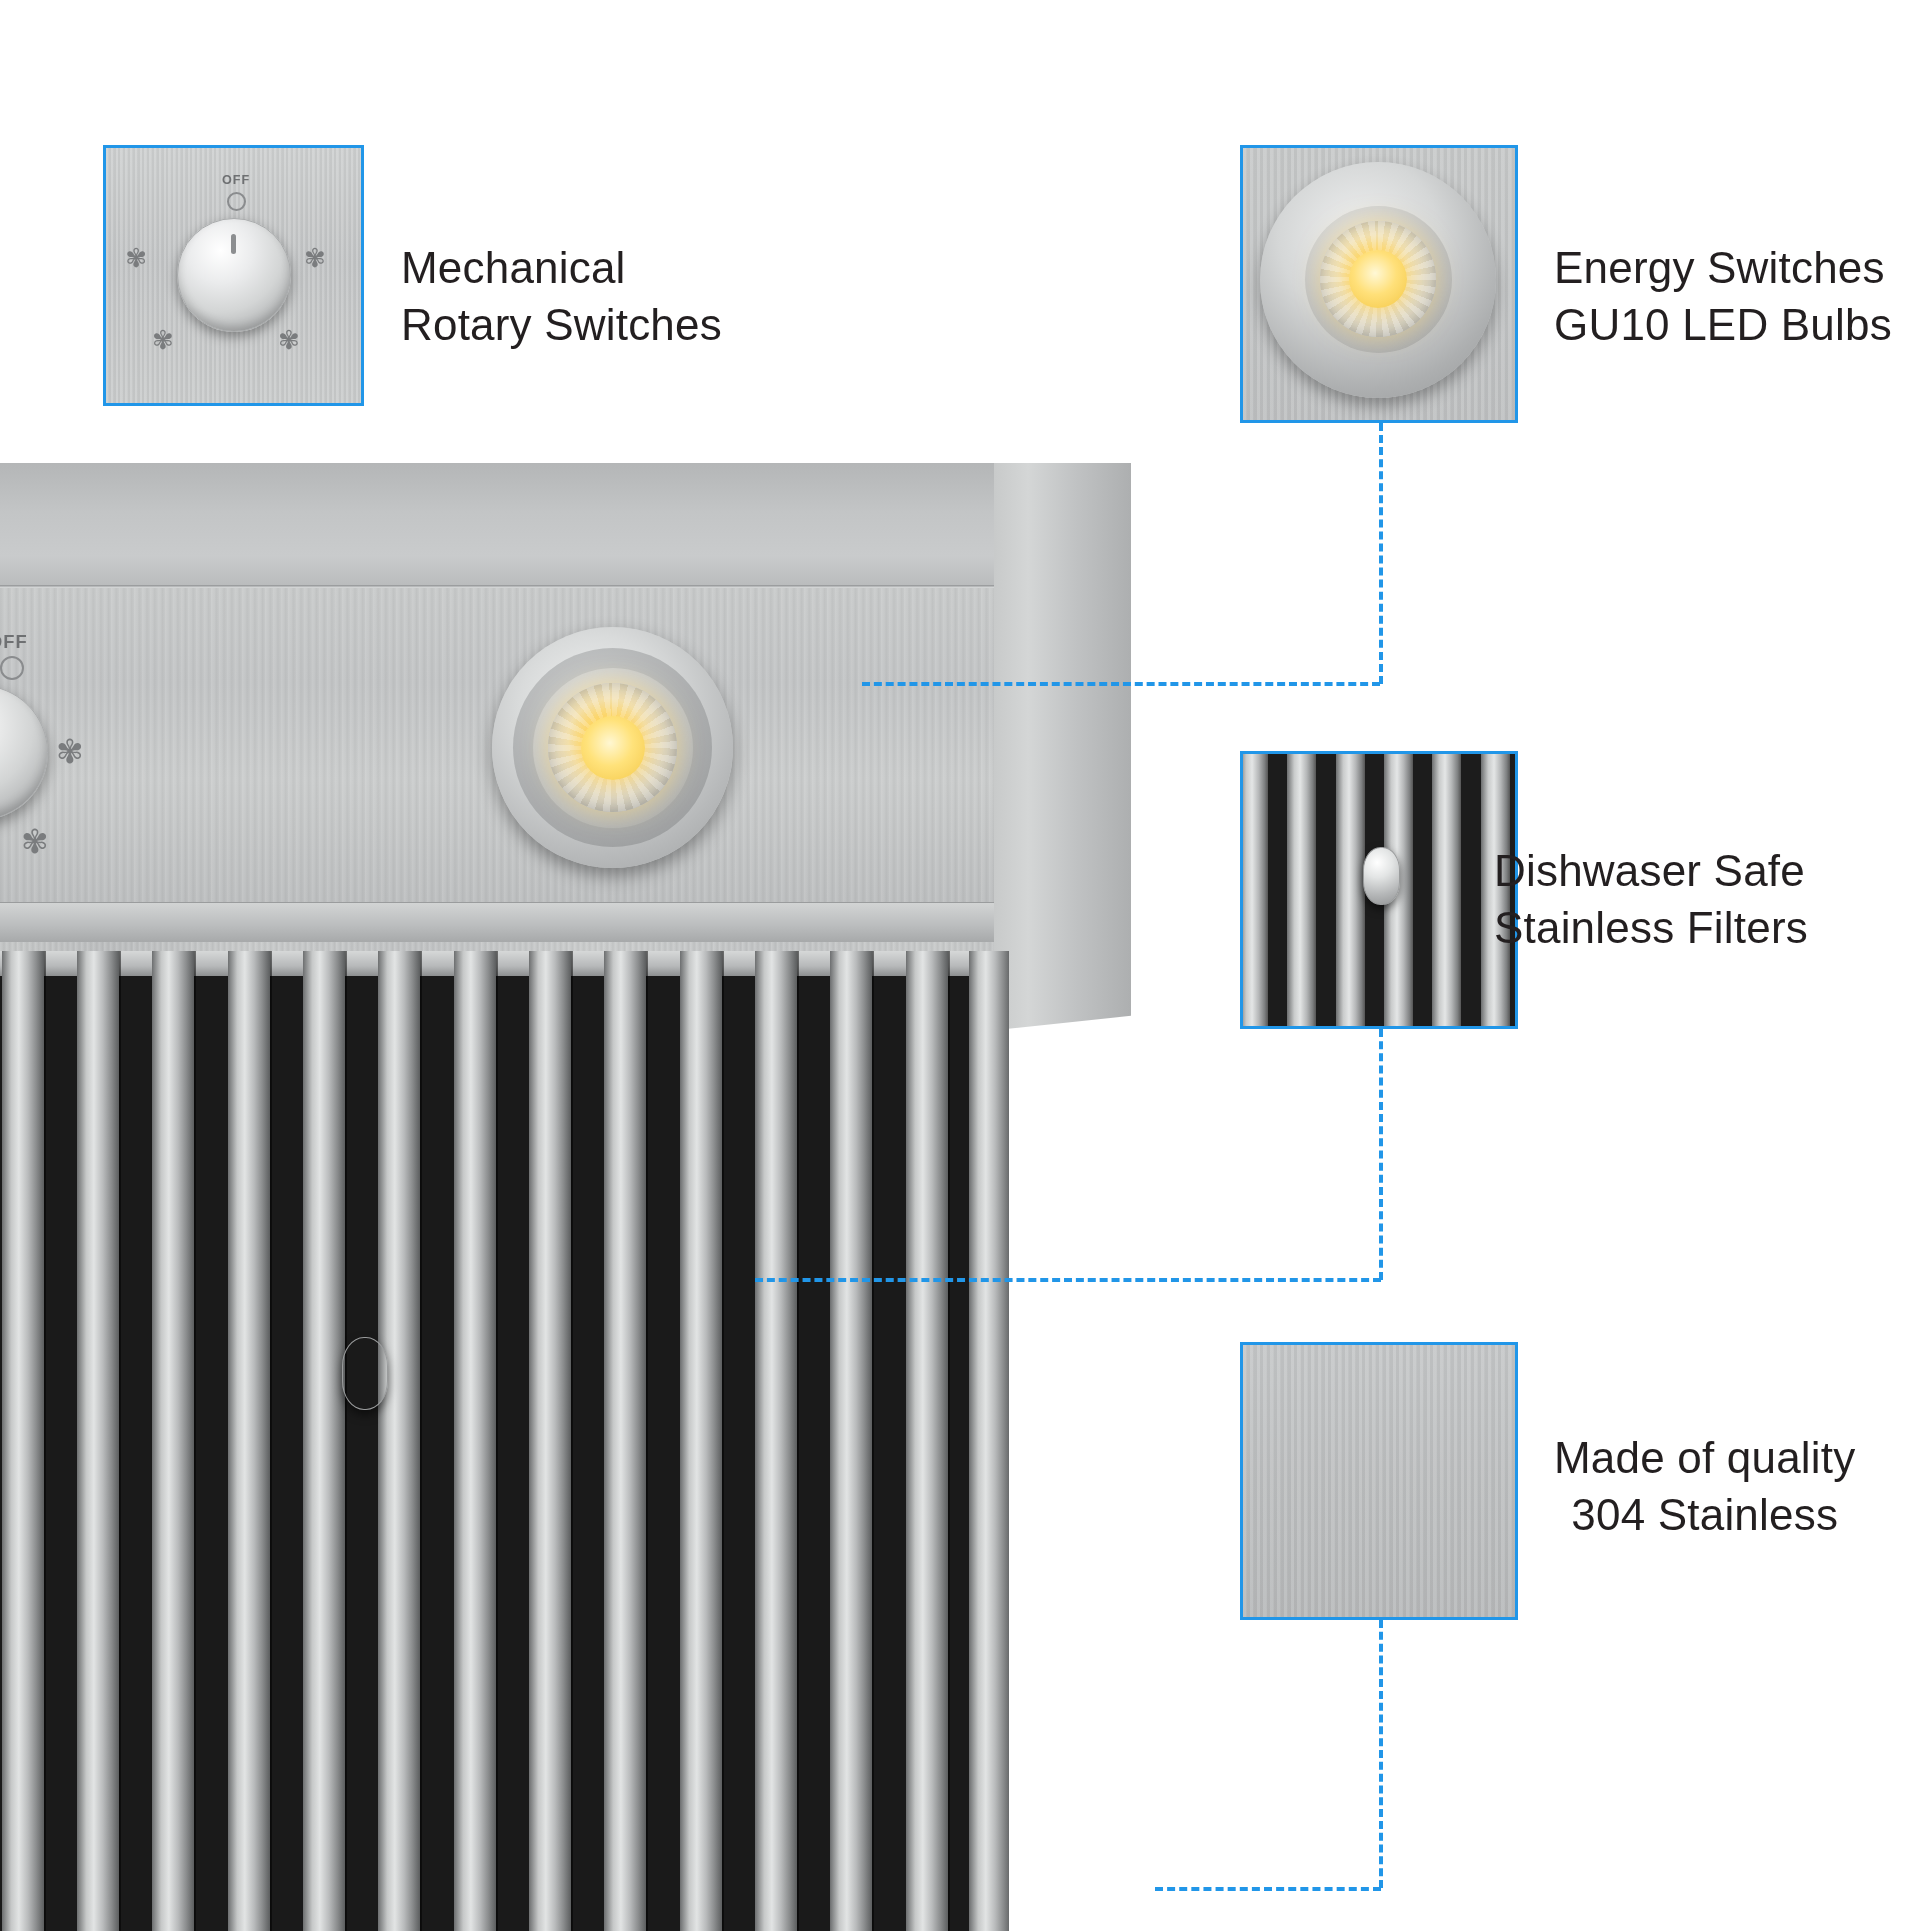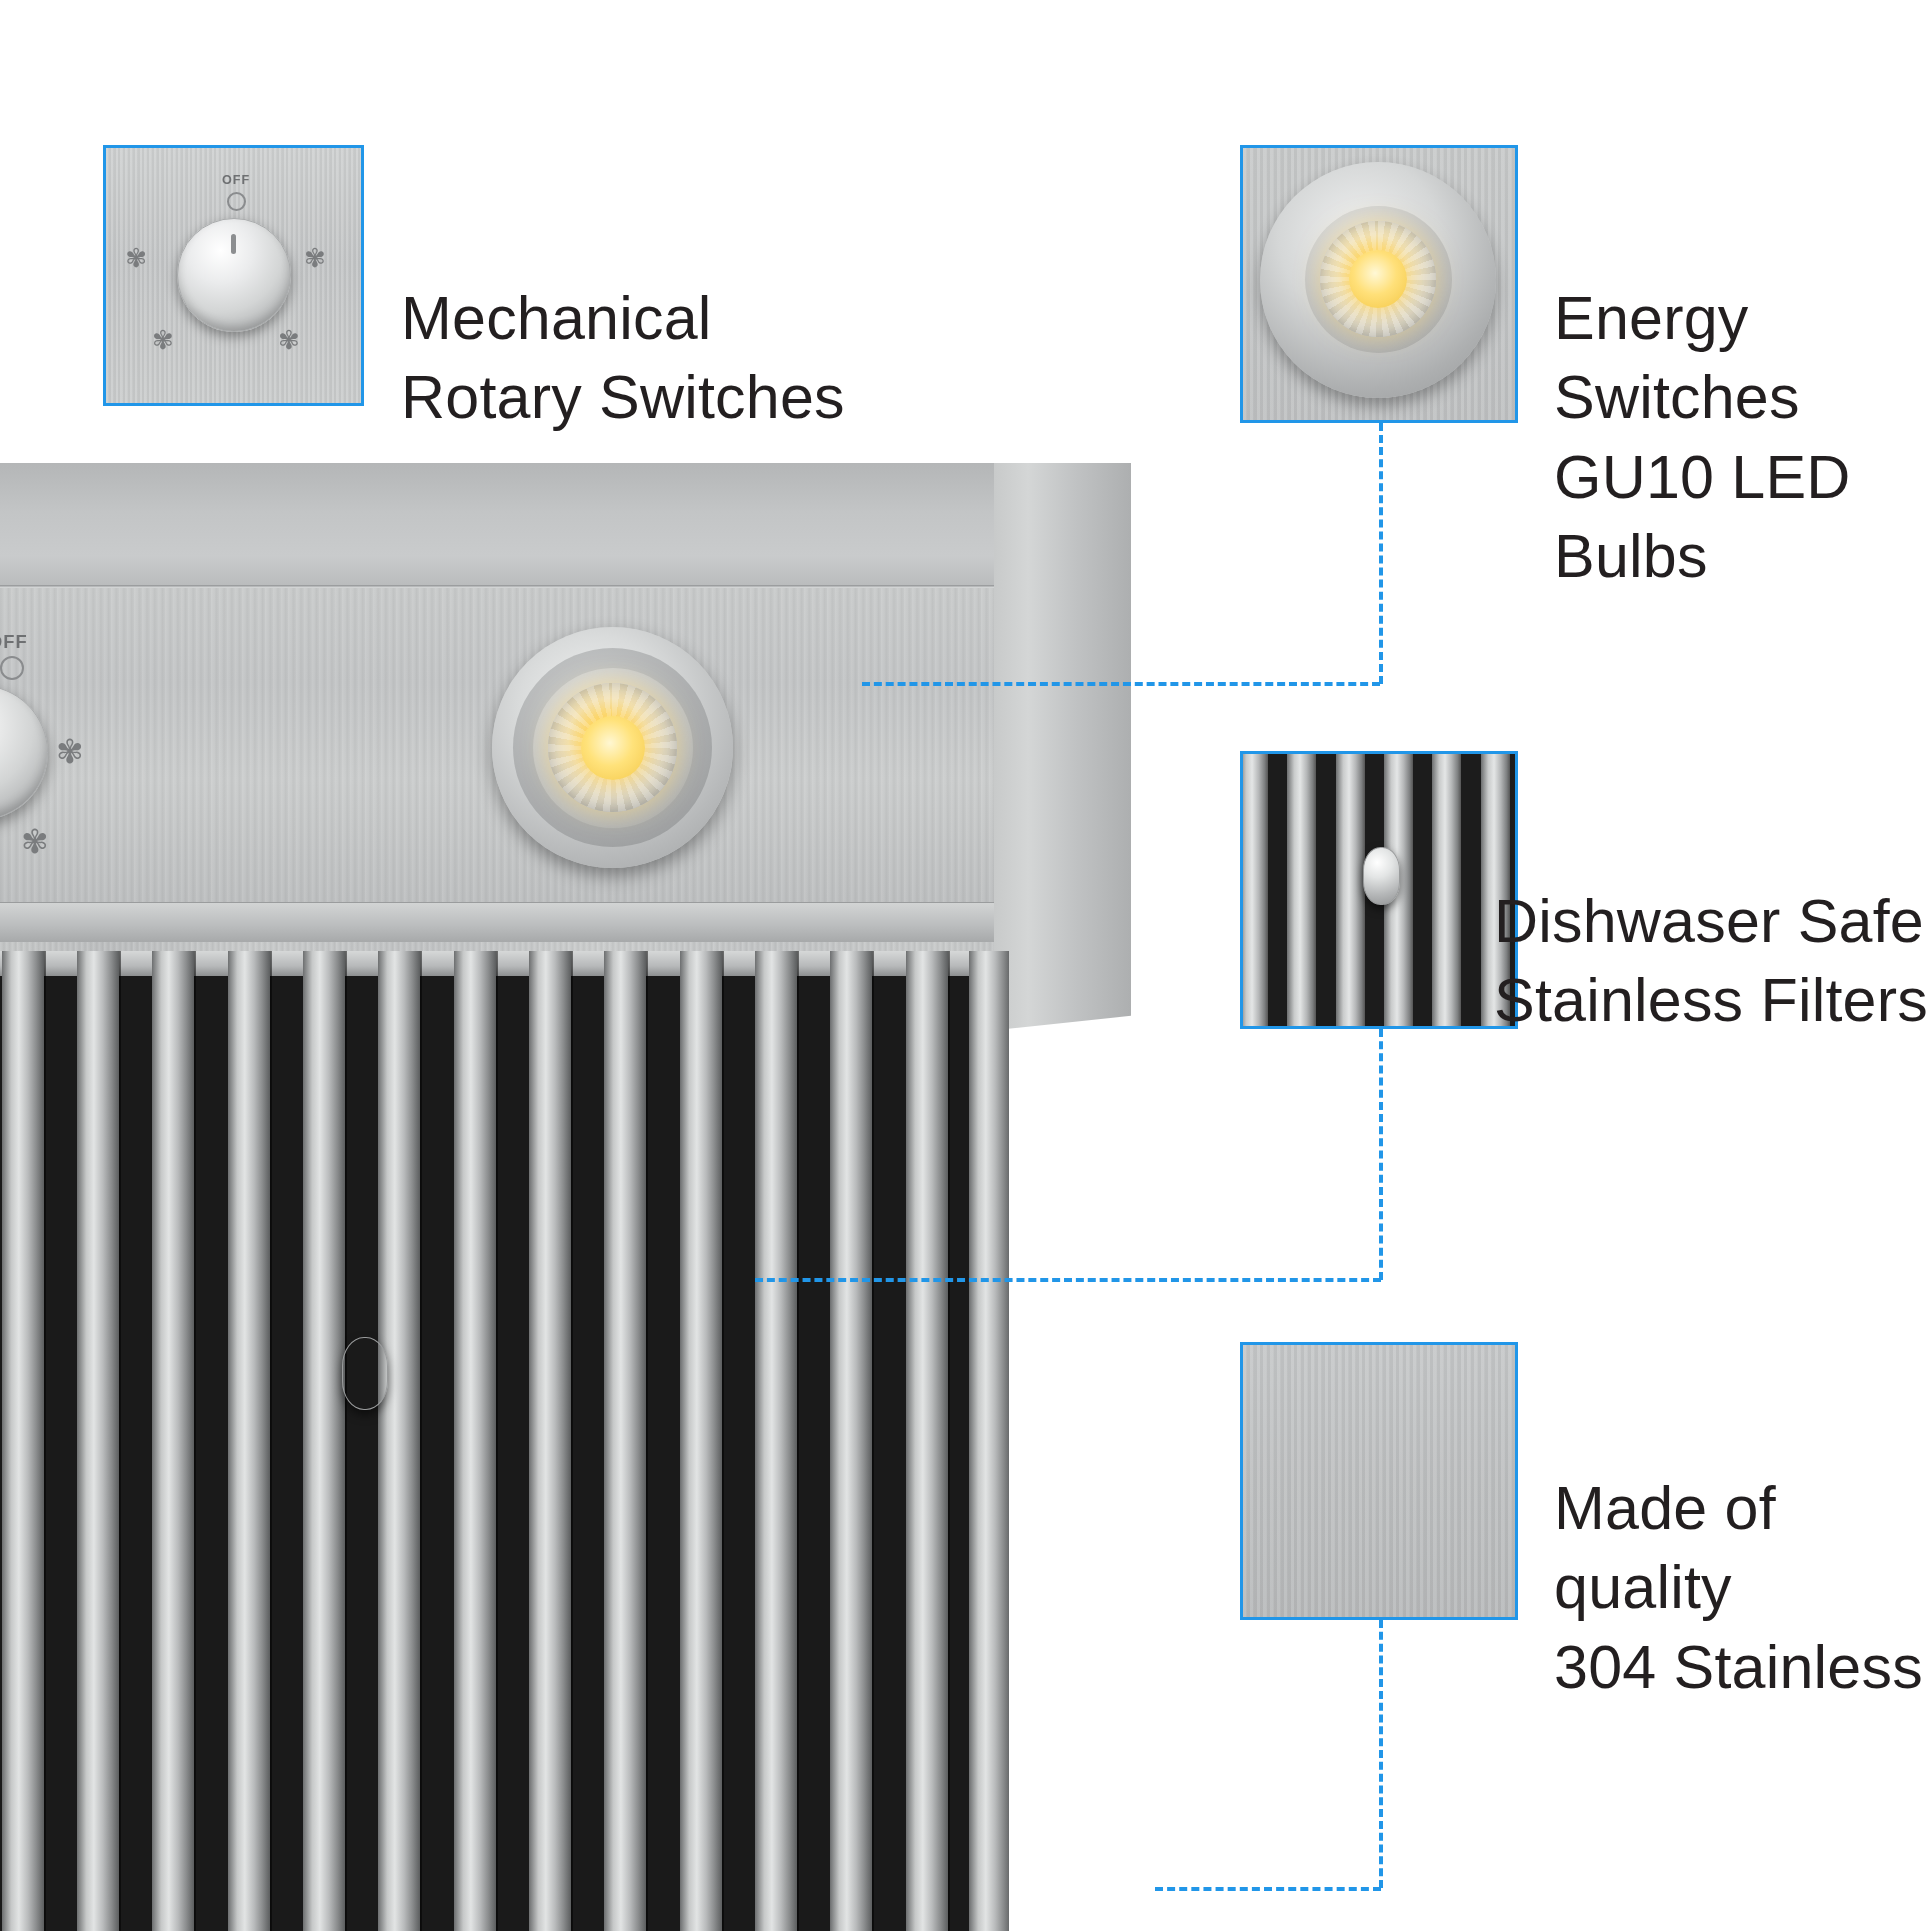--- a/index.html
+++ b/index.html
@@ -202,30 +202,29 @@
     background:repeating-linear-gradient(90deg, rgba(255,255,255,0.10) 0 2.9px, rgba(0,0,0,0.035) 3.9px 6.8px);}
 
   
   .dash-h{position:absolute;height:0;border-top:4.8px dashed #2196e8;}
   .dash-v{position:absolute;width:0;border-left:4.8px dashed #2196e8;}
 
   
   .label{
     position:absolute;
     color:#231f20;
-    font-size:61px;
+    font-size:44px;
     line-height:1.30;
     letter-spacing:0.2px;
     white-space:pre-line;
-    margin-top:40px;
   }
   .lab1{left:401px;top:239px;}
   .lab2{left:1554px;top:239px;}
   .lab3{left:1494px;top:842px;}
-  .lab4{left:1554px;top:1429px;}
+  .lab4{left:1554px;top:1429px;text-align:center;}
 </style>
 </head>
 <body>
 
 <div class="stage">
 
   <div class="product">
     <div class="hood-body"></div>
     <div class="top-slant"></div>
     <div class="hood-top-face"></div>

